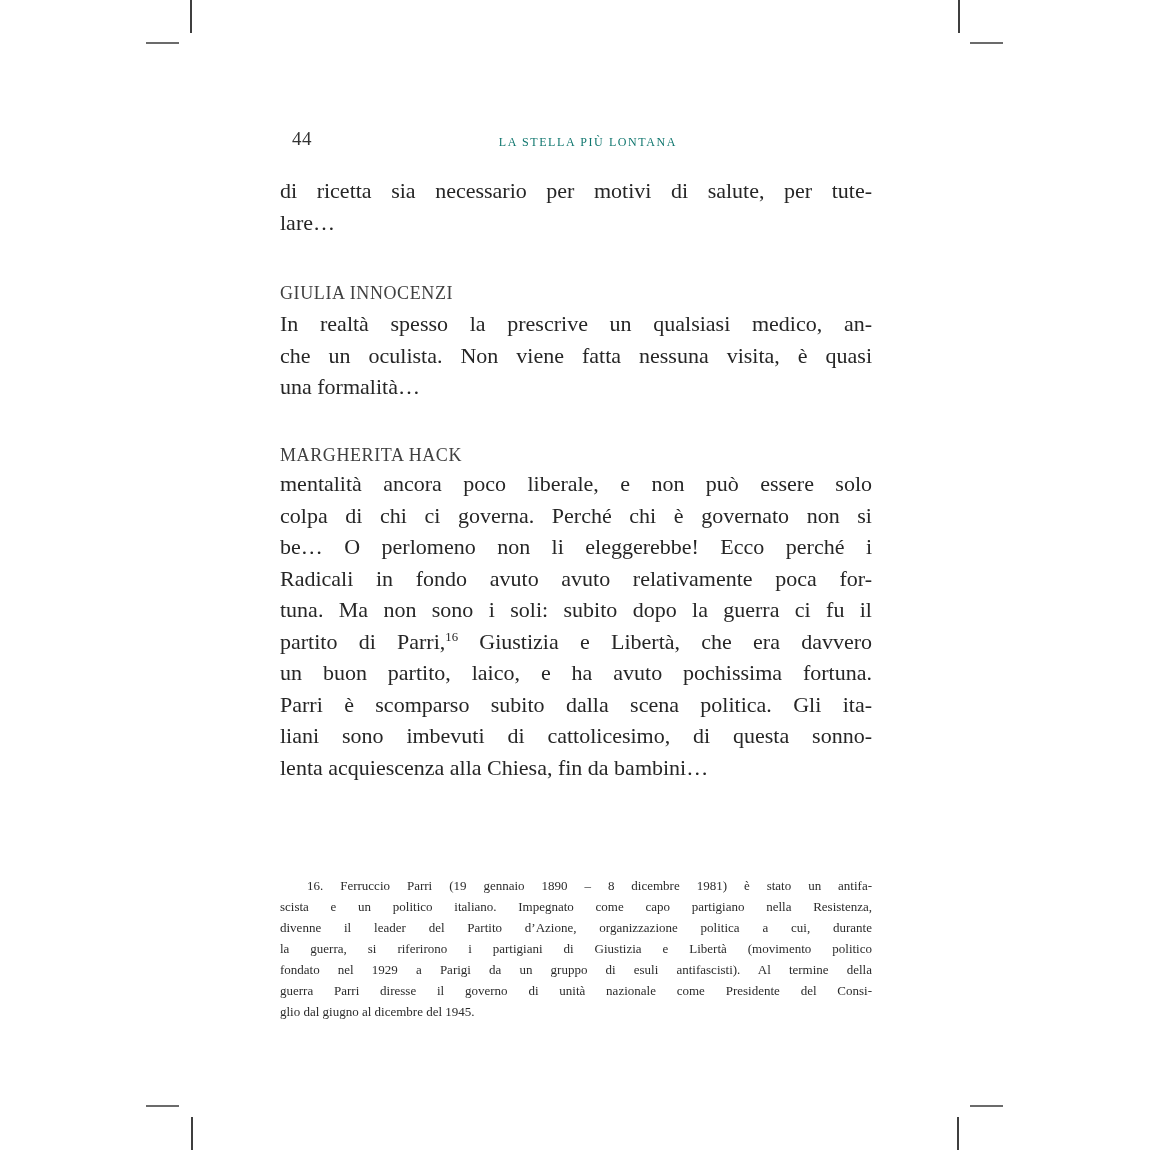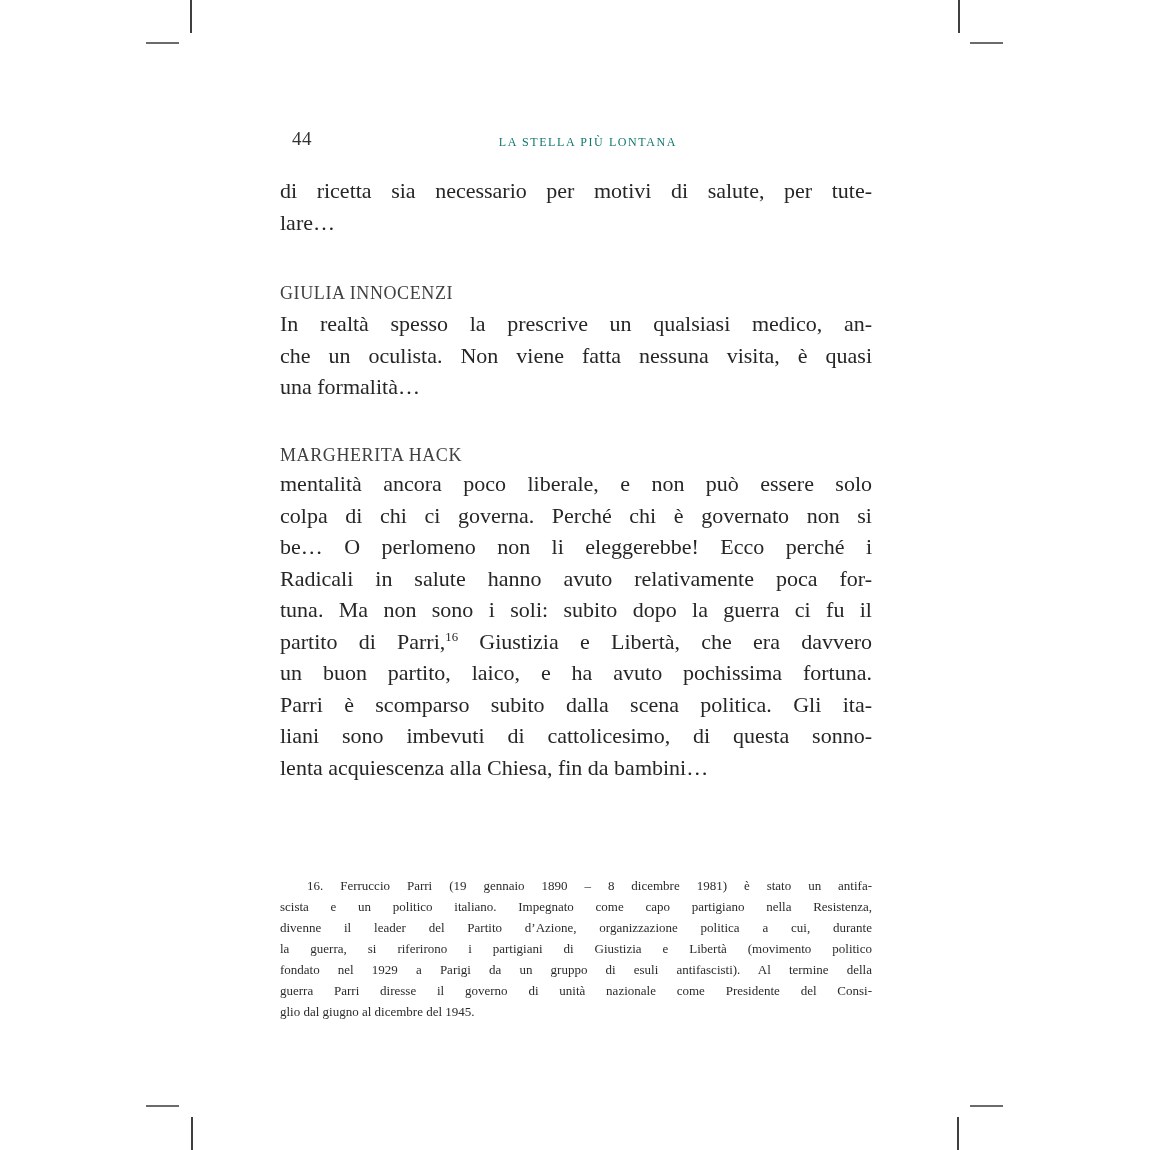--- a/index.html
+++ b/index.html
@@ -110,21 +110,21 @@
     <div class="tline just">che un oculista. Non viene fatta nessuna visita, è quasi</div>
     <div class="tline">una formalità…</div>
   </div>
 
 <div class="col speaker" id="speaker2">MARGHERITA HACK</div>
 
 <div class="col block" id="para3">
     <div class="tline just">mentalità ancora poco liberale, e non può essere solo</div>
     <div class="tline just">colpa di chi ci governa. Perché chi è governato non si</div>
     <div class="tline just">be… O perlomeno non li eleggerebbe! Ecco perché i</div>
-    <div class="tline just">Radicali in salute hanno avuto relativamente poca for-</div>
+    <div class="tline just">Radicali in fondo avuto avuto relativamente poca for-</div>
     <div class="tline just">tuna. Ma non sono i soli: subito dopo la guerra ci fu il</div>
     <div class="tline just">partito di Parri,<sup>16</sup> Giustizia e Libertà, che era davvero</div>
     <div class="tline just">un buon partito, laico, e ha avuto pochissima fortuna.</div>
     <div class="tline just">Parri è scomparso subito dalla scena politica. Gli ita-</div>
     <div class="tline just">liani sono imbevuti di cattolicesimo, di questa sonno-</div>
     <div class="tline">lenta acquiescenza alla Chiesa, fin da bambini…</div>
   </div>
 
 <div class="col" id="footnote">
     <div class="tline just">16.  Ferruccio Parri (19 gennaio 1890 – 8 dicembre 1981) è stato un antifa-</div>

